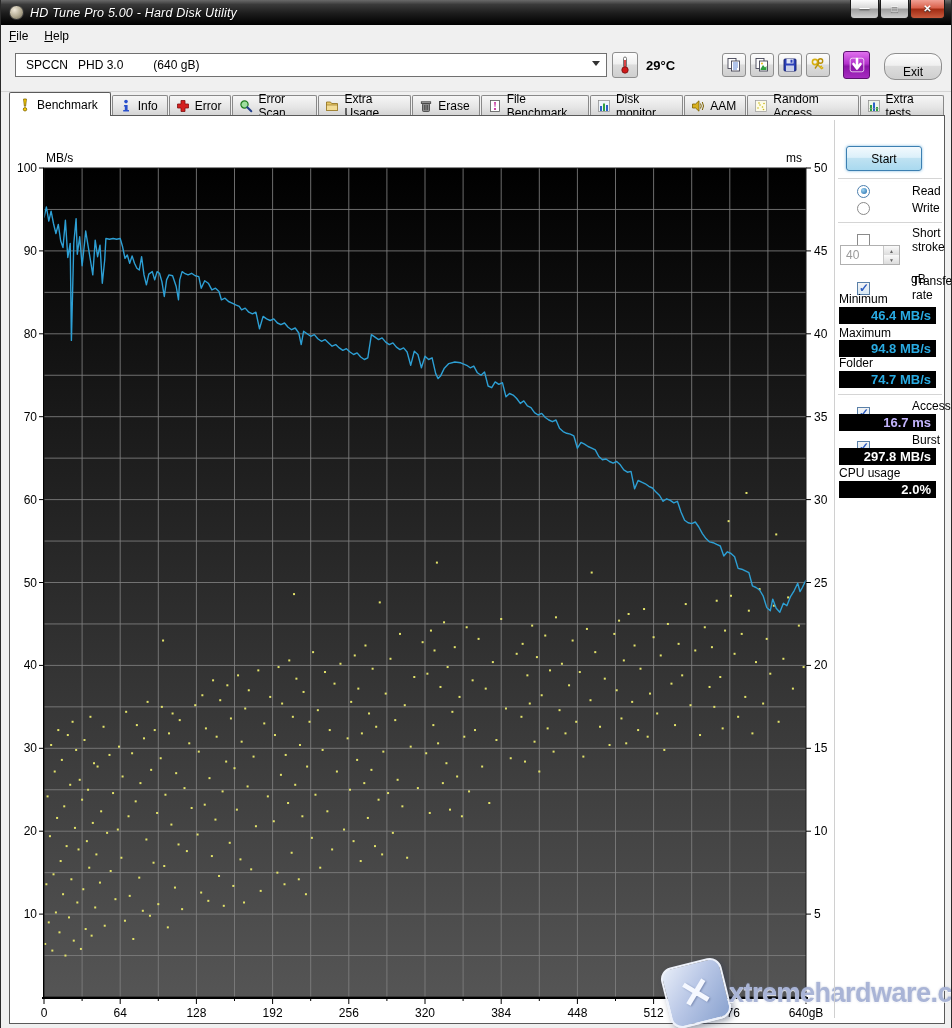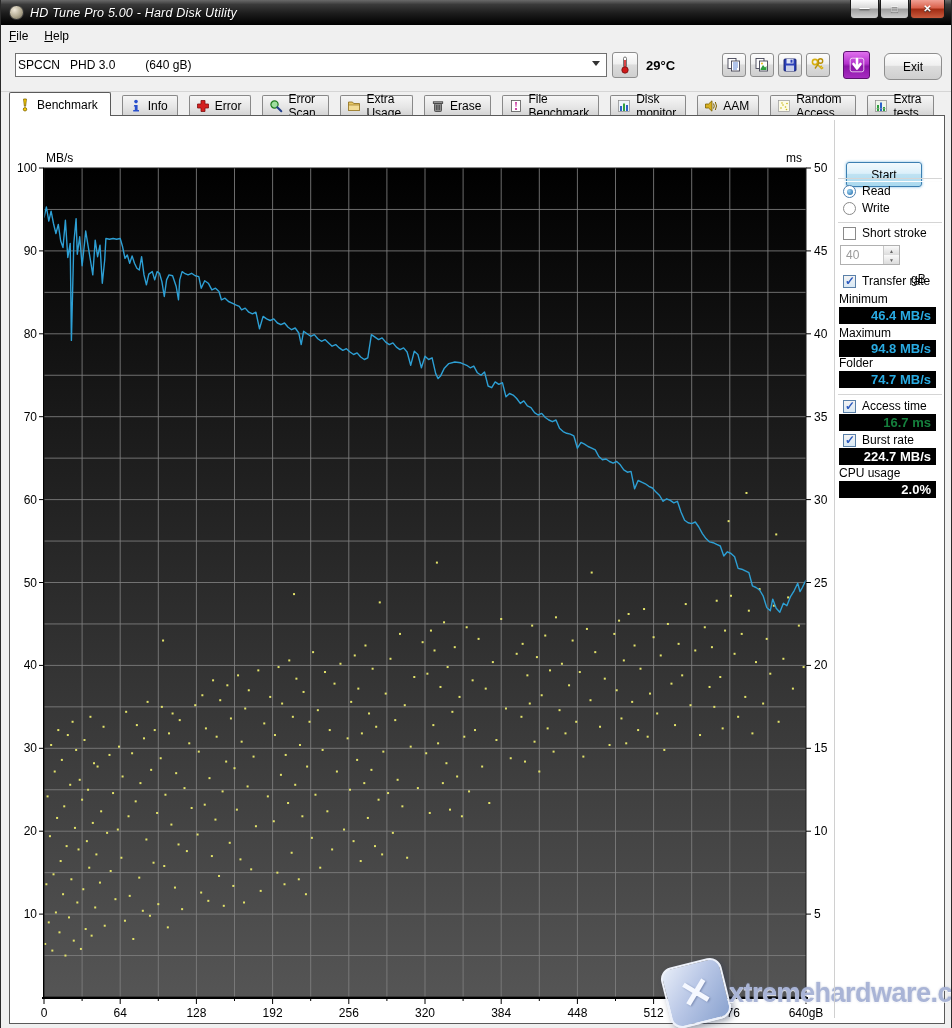--- a/index.html
+++ b/index.html
@@ -23,39 +23,39 @@
   .cap-btn .glyph{line-height:1;}
   
   #menubar{position:absolute;left:0;top:25px;width:100%;height:22px;background:#f0f0f0;
     display:flex;align-items:center;font-size:12px;color:#000;}
   .menu-item{padding:2px 8px;}
   
   #toolbar{position:absolute;left:0;top:47px;width:100%;height:44px;background:#f0f0f0;
     border-bottom:1px solid #d5d5d5;}
   #drive-select{position:absolute;left:14px;top:6px;width:592px;height:24px;background:#fff;
     border:1px solid #707070;box-sizing:border-box;font-size:12px;display:flex;align-items:center;
-    padding-left:2px;white-space:pre;}
+    padding-left:10px;white-space:pre;}
   #drive-select .combo-arrow{position:absolute;right:6px;top:7px;width:0;height:0;
     border-left:4px solid transparent;border-right:4px solid transparent;border-top:5px solid #333;}
   .tool-btn{position:absolute;top:6px;width:24px;height:24px;border:1px solid #8e8e8e;border-radius:3px;
     background:linear-gradient(#fdfdfd,#f0f0f0 45%,#dcdcdc 50%,#cfcfcf);
     display:flex;align-items:center;justify-content:center;box-sizing:border-box;}
   #temp-btn{left:611px;top:5px;width:26px;height:26px;}
   #temp-label{position:absolute;left:645px;top:11px;font-size:13px;font-weight:bold;}
   #btn-copy{left:721px;} #btn-copyimg{left:749px;} #btn-save{left:777px;} #btn-keys{left:805px;}
   #btn-download{left:842px;top:4px;width:27px;height:28px;
     background:linear-gradient(#e070ee 0%,#b332cc 45%,#8c14a8 55%,#a62cc0 100%);
     border:1px solid #5c1070;}
-  #btn-exit{position:absolute;left:883px;top:6px;width:56px;height:25px;border:1px solid #8e8e8e;border-radius:6px;
+  #btn-exit{position:absolute;left:883px;top:6px;width:56px;height:25px;border:1px solid #8e8e8e;border-radius:11px;
     background:linear-gradient(#fdfdfd,#f0f0f0 45%,#dcdcdc 50%,#cfcfcf);
-    font-size:12px;display:flex;align-items:center;justify-content:center;}
+    font-size:12px;display:flex;align-items:flex-end;justify-content:center;}
   
   #tabbar{position:absolute;left:8px;top:93px;width:936px;height:23px;display:flex;align-items:flex-end;}
   .tab{height:21px;display:flex;align-items:center;padding:0 9px 0 6px;font-size:12px;
-    border:1px solid #898989;border-bottom:none;border-radius:2px 2px 0 0;margin-right:11px;
+    border:1px solid #898989;border-bottom:none;border-radius:2px 2px 0 0;margin-right:1px;
     background:linear-gradient(#f6f6f6,#e4e4e4 60%,#d2d2d2);position:relative;box-sizing:border-box;}
   .tab.active{height:24px;background:#fff;border-color:#5a5a5a;z-index:5;padding:0 12px 0 8px;}
   .tab .ticon{width:14px;height:14px;margin-right:5px;flex:0 0 auto;}
   
   #tabpage{position:absolute;left:8px;top:115px;width:936px;height:909px;background:#fff;
     border:1px solid #5a5a5a;box-sizing:border-box;z-index:1;}
   #chart-svg{position:absolute;left:0;top:0;z-index:1;}
   
   #watermark{position:absolute;left:664px;top:956px;z-index:2;pointer-events:none;}
   #wm-badge{position:absolute;left:0;top:6px;width:58px;height:58px;border-radius:12px;
@@ -67,41 +67,41 @@
   #wm-text{position:absolute;left:64px;top:22px;font-size:27px;font-weight:bold;letter-spacing:-.5px;
     color:#a9b4d6;text-shadow:0 1px 0 rgba(255,255,255,.75),0 0 2px rgba(120,135,175,.6);
     white-space:nowrap;}
   
   #panel{position:absolute;left:834px;top:122px;width:110px;height:890px;z-index:3;font-size:12px;color:#000;}
   #panel-divider{position:absolute;left:833px;top:120px;width:1px;height:898px;background:#d0d0d0;z-index:3;}
   .psep{position:absolute;left:3px;width:104px;height:2px;
     border-top:1px solid #d5d5d5;border-bottom:1px solid #fdfdfd;}
   #start-btn{position:absolute;left:11px;top:24px;width:74px;height:23px;border:1px solid #3c7fb1;
     border-radius:3px;background:linear-gradient(#f2f9fd,#dcf0fa 45%,#bfe2f2 50%,#a9d9ef);
-    box-shadow:0 0 3px #7ab8e0;font-size:12px;display:flex;align-items:center;justify-content:center;margin-top:16px;}
-  .radio-row,.check-row{position:absolute;left:8px;display:flex;align-items:flex-end;}
+    box-shadow:0 0 3px #7ab8e0;font-size:12px;display:flex;align-items:center;justify-content:center;}
+  .radio-row,.check-row{position:absolute;left:22px;display:flex;align-items:center;gap:36px;}
   .radio{width:13px;height:13px;border-radius:50%;border:1px solid #8a8a8a;background:#fff;
     margin-right:6px;box-sizing:border-box;position:relative;flex:0 0 auto;}
   .radio.checked{border-color:#4d7fae;}
   .radio.checked:after{content:"";position:absolute;left:2.5px;top:2.5px;width:6px;height:6px;border-radius:50%;
     background:radial-gradient(circle at 35% 35%,#9fd4f2,#1a66a8);}
   .checkbox{width:13px;height:13px;border:1px solid #8a8a8a;background:#fff;margin-right:6px;
     box-sizing:border-box;position:relative;flex:0 0 auto;}
   .checkbox.checked{border-color:#5a80a8;background:linear-gradient(#f4f4f4,#d8e8f4);}
   .checkbox.checked:after{content:"\2713";position:absolute;left:1px;top:-2px;font-size:12px;font-weight:bold;color:#2d5bbf;}
   .spin-box{position:absolute;left:5px;width:60px;height:20px;border:1px solid #b0b0b0;background:#fff;
     box-sizing:border-box;display:flex;}
   .spin-box .num{flex:1;color:#9a9a9a;font-size:12px;padding:2px 0 0 5px;}
   .spin-box .arrows{width:15px;border-left:1px solid #c8c8c8;display:flex;flex-direction:column;}
   .spin-box .arrows div{flex:1;background:linear-gradient(#fafafa,#dcdcdc);display:flex;align-items:center;justify-content:center;
     font-size:5px;color:#666;}
   .plabel{position:absolute;left:4px;white-space:nowrap;}
   .vbox{position:absolute;left:4px;width:97px;height:17px;background:#000;color:#29abe2;
     font-size:13px;font-weight:bold;text-align:right;padding:1px 5px 0 0;box-sizing:border-box;white-space:nowrap;}
-  .vbox.yellow{color:#15803d;} .vbox.white{color:#ffffff;}
+  .vbox.yellow{color:#c4b5fd;} .vbox.white{color:#ffffff;}
   .unit-label{position:absolute;white-space:nowrap;margin-top:24px;}
 </style>
 </head>
 <body>
 
 <div id="window">
 
   <div id="titlebar">
     <div class="app-icon"></div>
     <div id="title-text">HD Tune Pro 5.00 - Hard Disk Utility</div>
@@ -779,19 +779,19 @@
     <div class="check-row" style="top:277px">
       <span class="checkbox checked"></span>
       <span>Access time</span>
     </div>
     <div class="vbox yellow" style="top:292px">16.7 ms</div>
 
     <div class="check-row" style="top:311px">
       <span class="checkbox checked"></span>
       <span>Burst rate</span>
     </div>
-    <div class="vbox white" style="top:326px">224.7 MB/s</div>
+    <div class="vbox white" style="top:326px">297.8 MB/s</div>
 
     <div class="plabel" style="top:344px">CPU usage</div>
     <div class="vbox white" style="top:359px">2.0%</div>
   </div>
 
 </div>
 
 </body></html>

